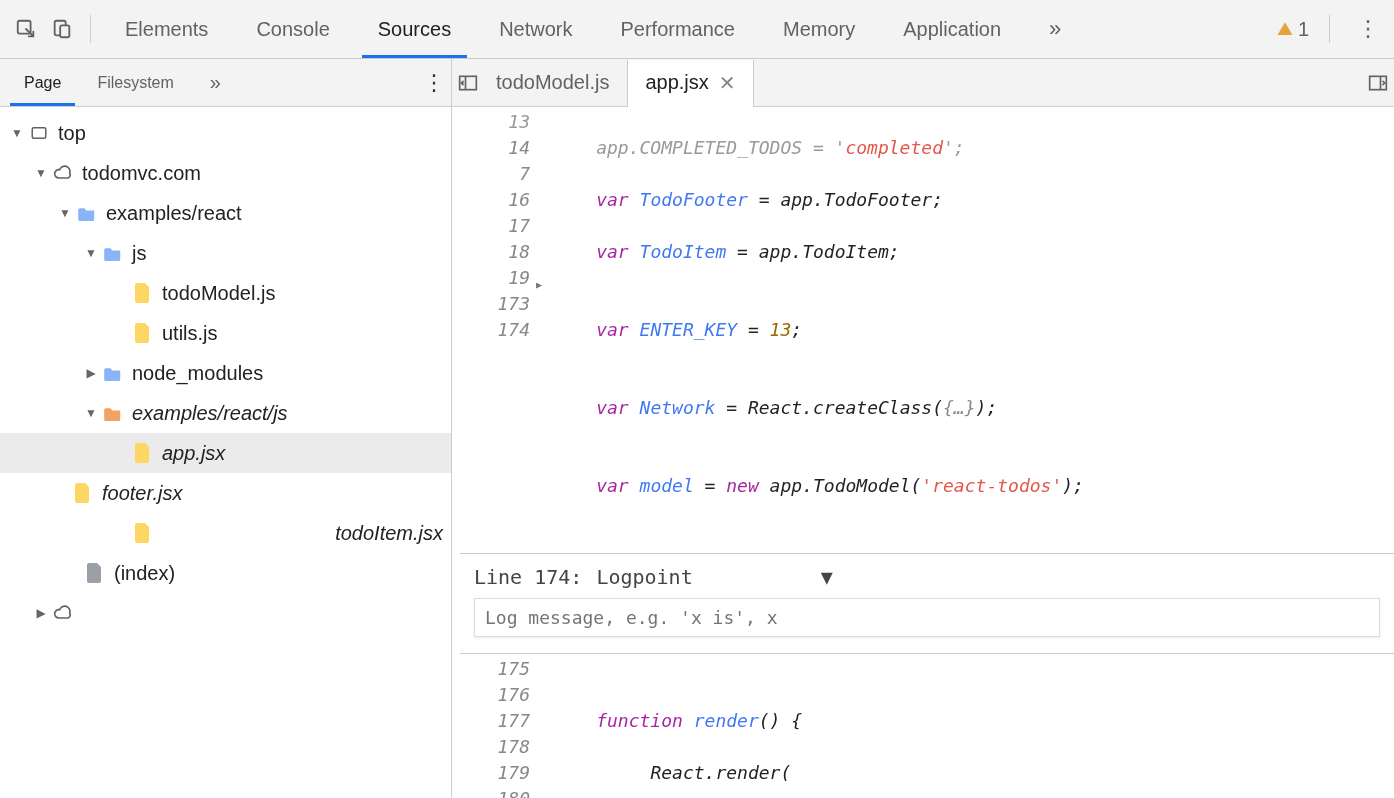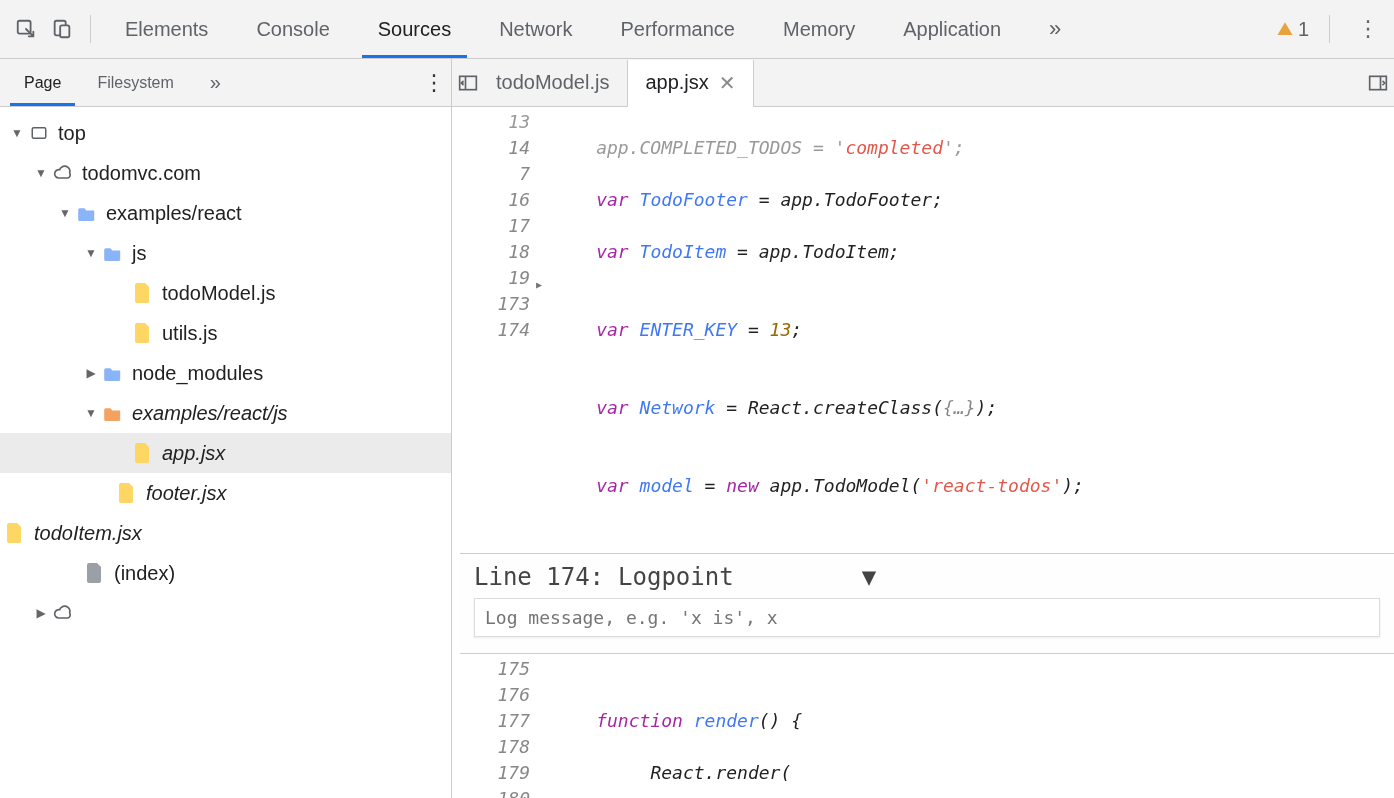--- a/index.html
+++ b/index.html
@@ -175,21 +175,21 @@
   .partial-top { color:#999; }
 
   
   .logpoint {
     border-top:1px solid #ccc;
     border-bottom:1px solid #ccc;
     background:#fefefe;
     padding:10px 14px 16px 14px;
     margin-left:8px;
   }
-  .lp-head { display:flex; align-items:center; gap:14px; font-size:24px; color:#444; margin-bottom:8px;}
+  .lp-head { display:flex; align-items:center; gap:14px; font-size:20px; color:#444; margin-bottom:8px;}
   .lp-head .lp-line { color:#444; }
   .lp-head .lp-type { display:flex; align-items:center; gap:8px; cursor:pointer;}
   .lp-input {
     display:block;
     width:100%;
     border:1px solid #dcdcdc;
     box-shadow:0 1px 2px rgba(0,0,0,0.08);
     padding:8px 10px;
     font-family: Menlo, Consolas, monospace;
     font-size:18px;
@@ -352,30 +352,30 @@
 
       <div class="tree-row italic selected" style="padding-left:128px;">
         <span class="ticon">
           <svg width="16" height="20" viewBox="0 0 16 20">
               <path fill="#fdd663" d="M2 0h8l4 4v14a2 2 0 0 1-2 2H2a2 2 0 0 1-2-2V2a2 2 0 0 1 2-2z"></path>
             </svg>
         </span>
         <span class="label">app.jsx</span>
       </div>
 
-      <div class="tree-row italic" style="padding-left:112px;">
+      <div class="tree-row italic" style="padding-left:68px;">
         <span class="ticon">
           <svg width="16" height="20" viewBox="0 0 16 20">
               <path fill="#fdd663" d="M2 0h8l4 4v14a2 2 0 0 1-2 2H2a2 2 0 0 1-2-2V2a2 2 0 0 1 2-2z"></path>
             </svg>
         </span>
         <span class="label">footer.jsx</span>
       </div>
 
-      <div class="tree-row italic" style="">
+      <div class="tree-row italic" style="padding-left:128px;justify-content:space-between;">
         <span class="ticon">
           <svg width="16" height="20" viewBox="0 0 16 20">
               <path fill="#fdd663" d="M2 0h8l4 4v14a2 2 0 0 1-2 2H2a2 2 0 0 1-2-2V2a2 2 0 0 1 2-2z"></path>
             </svg>
         </span>
         <span class="label">todoItem.jsx</span>
       </div>
 
       <div class="tree-row" style="padding-left:80px;">
         <span class="ticon">

